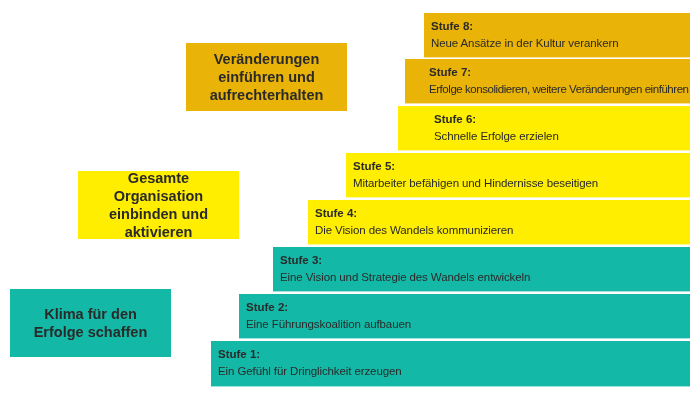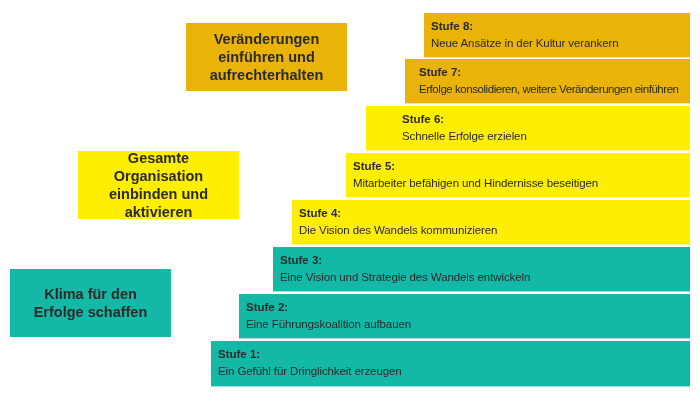--- a/index.html
+++ b/index.html
@@ -10,20 +10,21 @@
   }
   .phase {
     position: absolute;
     width: 161px; height: 68px;
     display: flex; align-items: center; justify-content: center;
     text-align: center;
     font-weight: bold; font-size: 14.5px; line-height: 18px;
     color: #2a2a2a;
     box-sizing: border-box;
     padding: 0 4px;
+    margin-top: 20px;
   }
   .phase span { white-space: pre-line; }
   .step {
     position: absolute;
     right: 10px;
     height: 45px;
     box-sizing: border-box;
     padding: 5px 0 0 7px;
     color: #2a2a2a;
     font-size: 11.5px;
@@ -51,33 +52,33 @@
 </div>
 <div class="phase red" style="left:10px; top:269px;">
   <span>Klima für den
 Erfolge schaffen</span>
 </div>
 
 <div class="step green" style="left:424px; top:13px;">
   <span class="t">Stufe 8:</span>
   <span class="d">Neue Ansätze in der Kultur verankern</span>
 </div>
-<div class="step green" style="left:405px; top:59px; padding-left:14px;">
+<div class="step green" style="left:405px; top:59px; padding-left:24px;">
   <span class="t">Stufe 7:</span>
   <span class="d" style="letter-spacing:-0.45px;">Erfolge konsolidieren, weitere Veränderungen einführen</span>
 </div>
-<div class="step yellow" style="left:366px; top:106px;padding-left:36px;">
+<div class="step yellow" style="left:398px; top:106px;padding-left:36px;">
   <span class="t">Stufe 6:</span>
   <span class="d">Schnelle Erfolge erzielen</span>
 </div>
 <div class="step yellow" style="left:346px; top:153px;">
   <span class="t">Stufe 5:</span>
   <span class="d">Mitarbeiter befähigen und Hindernisse beseitigen</span>
 </div>
-<div class="step yellow" style="left:292px; top:200px;">
+<div class="step yellow" style="left:308px; top:200px;">
   <span class="t">Stufe 4:</span>
   <span class="d">Die Vision des Wandels kommunizieren</span>
 </div>
 <div class="step red" style="left:273px; top:247px;">
   <span class="t">Stufe 3:</span>
   <span class="d">Eine Vision und Strategie des Wandels entwickeln</span>
 </div>
 <div class="step red" style="left:239px; top:294px;">
   <span class="t">Stufe 2:</span>
   <span class="d">Eine Führungskoalition aufbauen</span>

